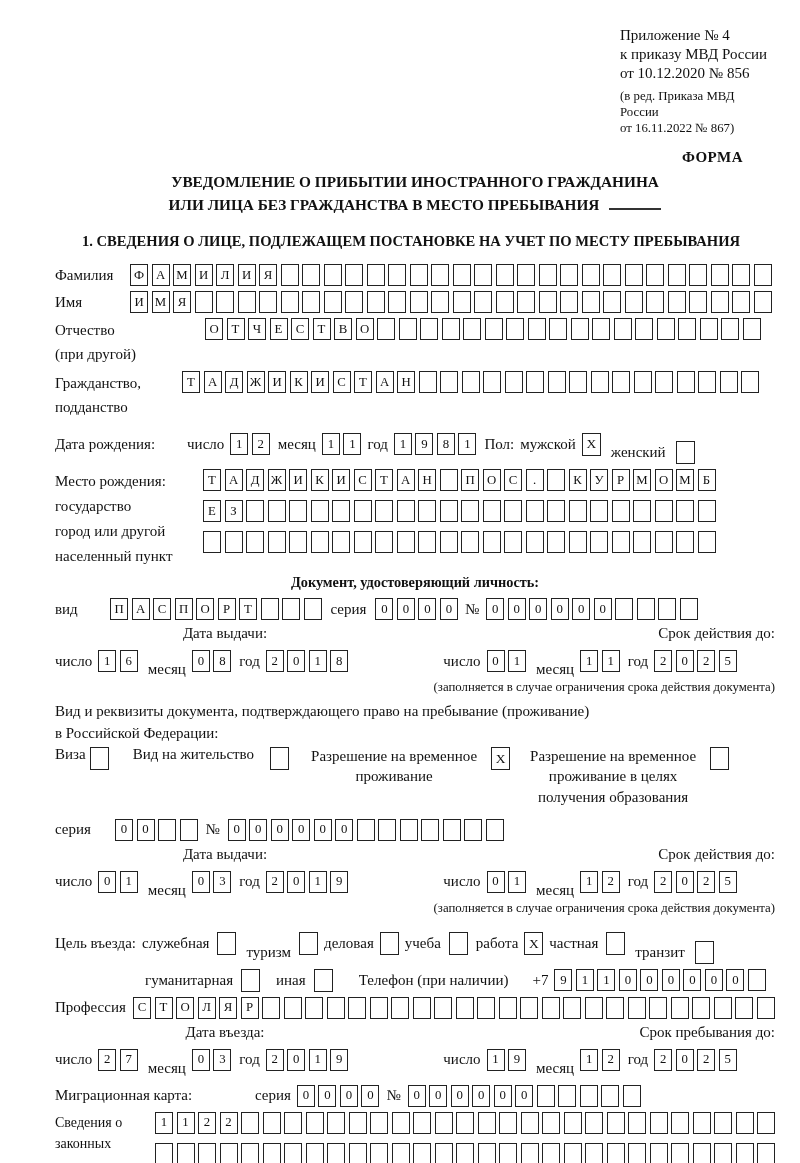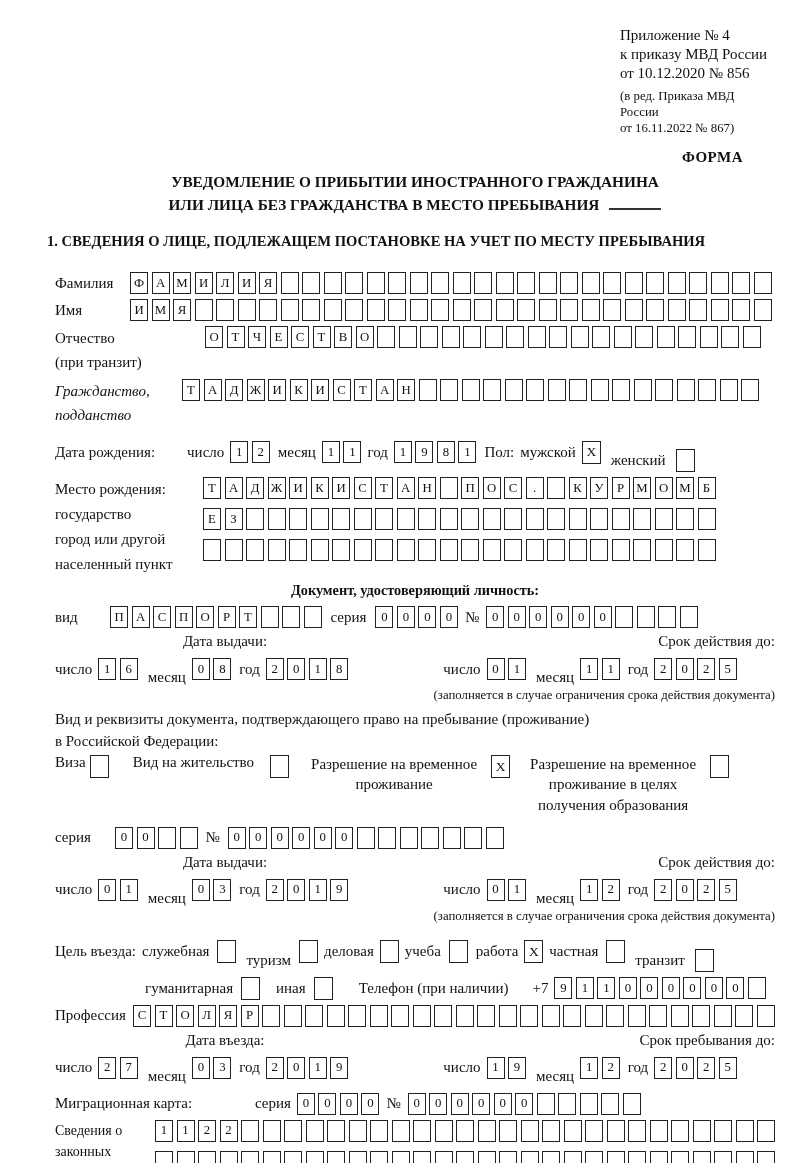--- a/index.html
+++ b/index.html
@@ -11,39 +11,39 @@
 
   
   .hdr { margin-left:565px; line-height:1.28; }
   .hdr .small { font-size:12.8px; }
   .hdr .gap { height:4px; }
   .forma { text-align:right; padding-right:32px; font-weight:bold; margin-top:12px; letter-spacing:.5px; }
 
   .title { text-align:center; font-weight:bold; font-size:15.3px; margin-top:4px; line-height:1.55; }
   .blank { display:inline-block; width:52px; border-bottom:2px solid #333; height:14px; margin-left:10px; }
 
-  .sect { font-weight:bold; font-size:14.6px; margin:16px 0 22px -8px; text-align:left; }
+  .sect { font-weight:bold; font-size:14.6px; margin:16px 0 14px -8px; text-align:center; }
 
   
   .cellrow { display:inline-flex; gap:3.5px; flex:none; }
   .cell {
     box-sizing:border-box; flex:none;
     width:18px; height:22px; border:1.6px solid #222;
     display:inline-flex; align-items:center; justify-content:center;
     font-size:12.8px; background:#fff;
   }
   .cb .cell { width:19px; height:23px; font-size:13.5px; }
 
   .row { display:flex; align-items:center; margin-bottom:5px; }
   .row .lbl { flex:none; }
   .top { align-items:flex-start; }
 
   .w75 { width:75px; flex:none; }
   .w150 { width:150px; flex:none; }
-  .w127 { width:127px; flex:none;font-style:italic; }
+  .w127 { width:127px; flex:none; }
   .w148 { width:148px; flex:none; }
   .w55 { width:55px; flex:none; }
   .w60 { width:60px; flex:none; }
   .w78 { width:78px; flex:none; }
   .w200 { width:200px; flex:none; }
   .lh { line-height:24px; }
 
   .ml6 { margin-left:6px; } .ml8 { margin-left:8px; } .ml10 { margin-left:10px;margin-top:17px; }
   .mr6 { margin-right:6px; } .mr10 { margin-right:26px; }
 
@@ -157,21 +157,21 @@
         <span class="cell"></span>
         <span class="cell"></span>
         <span class="cell"></span>
         <span class="cell"></span>
       </span>
   </div>
 
   <div class="row top">
     <span class="lbl w150 lh">
       <span>Отчество</span><br>
-      <span>(при транзит)</span>
+      <span>(при другой)</span>
     </span>
     <span class="cellrow">
         <span class="cell">О</span>
         <span class="cell">Т</span>
         <span class="cell">Ч</span>
         <span class="cell">Е</span>
         <span class="cell">С</span>
         <span class="cell">Т</span>
         <span class="cell">В</span>
         <span class="cell">О</span>

